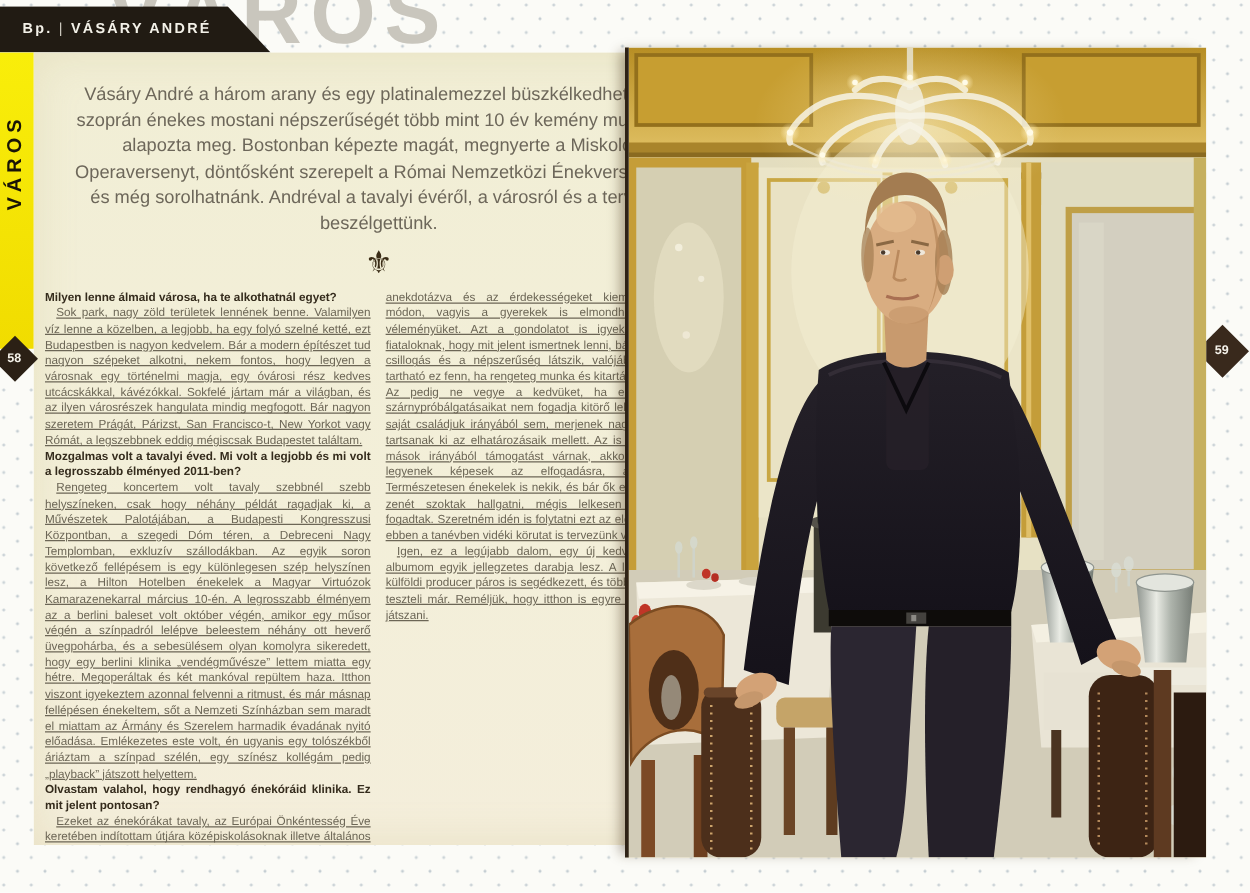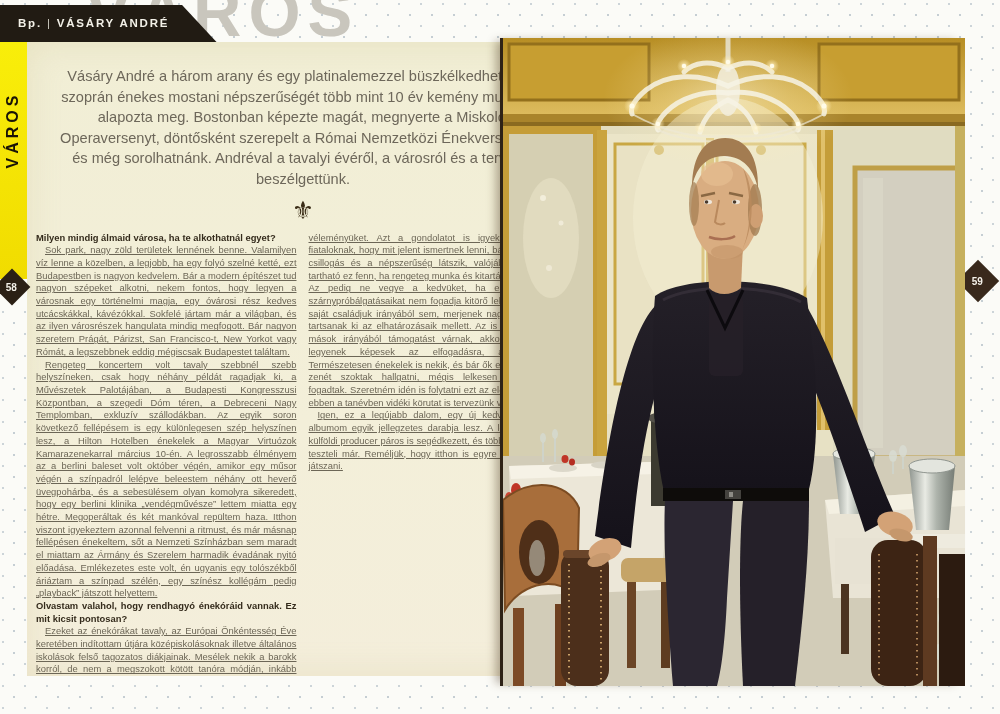--- a/index.html
+++ b/index.html
@@ -65,24 +65,25 @@
       <span>58</span>
     </div>
   <div class="diamond d59">
       <span>59</span>
     </div>
 
   <div class="left-page">
     <p class="intro">Vásáry André a három arany és egy platinalemezzel büszkélkedhető férfi szoprán énekes mostani népszerűségét több mint 10 év kemény munkával alapozta meg. Bostonban képezte magát, megnyerte a Miskolci Operaversenyt, döntősként szerepelt a Római Nemzetközi Énekversenyen, és még sorolhatnánk. Andréval a tavalyi évéről, a városról és a terveiről beszélgettünk.</p>
     <div class="ornament">⚜</div>
     <div class="article">
-        <p class="q">Milyen mindig álmaid városa, ha te alkothatnál egyet?</p>
+        <p class="q">Milyen lenne álmaid városa, ha te alkothatnál egyet?</p>
         <p class="a">Sok park, nagy zöld területek lennének benne. Valamilyen víz lenne a közelben, a legjobb, ha egy folyó szelné ketté, ezt Budapestben is nagyon kedvelem. Bár a modern építészet tud nagyon szépeket alkotni, nekem fontos, hogy legyen a városnak egy történelmi magja, egy óvárosi rész kedves utcácskákkal, kávézókkal. Sokfelé jártam már a világban, és az ilyen városrészek hangulata mindig megfogott. Bár nagyon szeretem Prágát, Párizst, San Francisco-t, New Yorkot vagy Rómát, a legszebbnek eddig mégiscsak Budapestet találtam.</p>
+        <p class="q">Mozgalmas volt a tavalyi éved. Mi volt a legjobb és mi volt a legrosszabb élményed 2011-ben?</p>
         <p class="a">Rengeteg koncertem volt tavaly szebbnél szebb helyszíneken, csak hogy néhány példát ragadjak ki, a Művészetek Palotájában, a Budapesti Kongresszusi Központban, a szegedi Dóm téren, a Debreceni Nagy Templomban, exkluzív szállodákban. Az egyik soron következő fellépésem is egy különlegesen szép helyszínen lesz, a Hilton Hotelben énekelek a Magyar Virtuózok Kamarazenekarral március 10-én. A legrosszabb élményem az a berlini baleset volt október végén, amikor egy műsor végén a színpadról lelépve beleestem néhány ott heverő üvegpohárba, és a sebesülésem olyan komolyra sikeredett, hogy egy berlini klinika „vendégművésze” lettem miatta egy hétre. Megoperáltak és két mankóval repültem haza. Itthon viszont igyekeztem azonnal felvenni a ritmust, és már másnap fellépésen énekeltem, sőt a Nemzeti Színházban sem maradt el miattam az Ármány és Szerelem harmadik évadának nyitó előadása. Emlékezetes este volt, én ugyanis egy tolószékből áriáztam a színpad szélén, egy színész kollégám pedig „playback” játszott helyettem.</p>
-        <p class="q">Olvastam valahol, hogy rendhagyó énekóráid vannak. Ez mit kicsit pontosan?</p>
+        <p class="q">Olvastam valahol, hogy rendhagyó énekóráid klinika. Ez mit jelent pontosan?</p>
         <p class="a">Ezeket az énekórákat tavaly, az Európai Önkéntesség Éve keretében indítottam útjára középiskolásoknak illetve általános iskolások felső tagozatos diákjainak. Mesélek nekik a barokk korról, de nem a megszokott kötött tanóra módján, inkább anekdotázva és az érdekességeket kiemelve, interaktív módon, vagyis a gyerekek is elmondhatják ötleteiket, véleményüket. Azt a gondolatot is igyekszem átadni a fiataloknak, hogy mit jelent ismertnek lenni, bár kívülről csak a csillogás és a népszerűség látszik, valójában csak akkor tartható ez fenn, ha rengeteg munka és kitartás párosul hozzá. Az pedig ne vegye a kedvüket, ha esetleg az első szárnypróbálgatásaikat nem fogadja kitörő lelkesedés, akár a saját családjuk irányából sem, merjenek nagyot álmodni, és tartsanak ki az elhatározásaik mellett. Az is fontos, hogy ha mások irányából támogatást várnak, akkor ők maguk is legyenek képesek az elfogadásra, a toleranciára. Természetesen énekelek is nekik, és bár ők egészen másfajta zenét szoktak hallgatni, mégis lelkesen és szeretettel fogadtak. Szeretném idén is folytatni ezt az előadás-sorozatot, ebben a tanévben vidéki körutat is tervezünk vele.</p>
         <p class="a">Igen, ez a legújabb dalom, egy új kedvenc, a készülő albumom egyik jellegzetes darabja lesz. A létrejöttében egy külföldi producer páros is segédkezett, és több külföldi rádió is teszteli már. Reméljük, hogy itthon is egyre több rádió fogja játszani.</p>
       </div>
   </div>
 
   <div class="photo">
     <svg viewBox="0 0 462 648" preserveAspectRatio="none">
       <defs>
         <linearGradient id="gCeil" x1="0" y1="0" x2="0" y2="1">
           <stop offset="0" stop-color="#b78e24"></stop>

